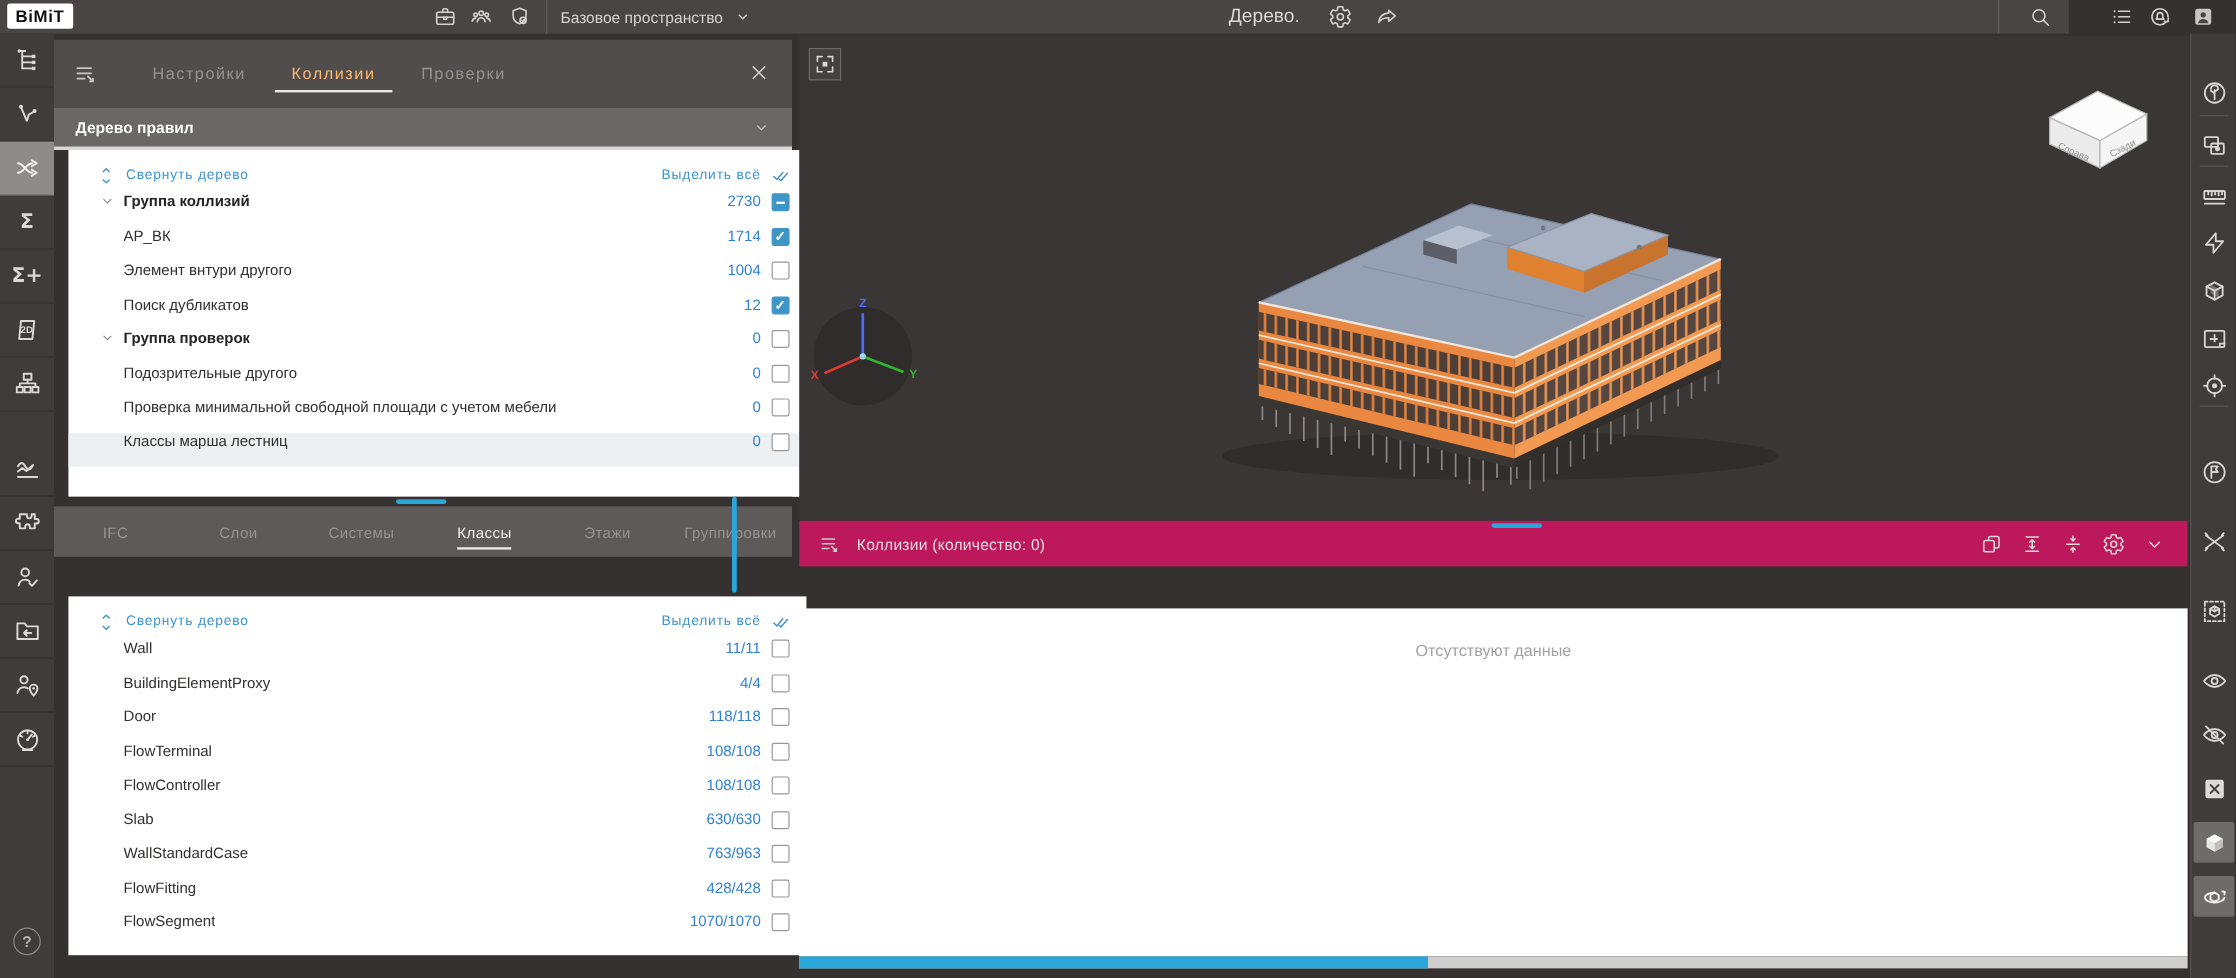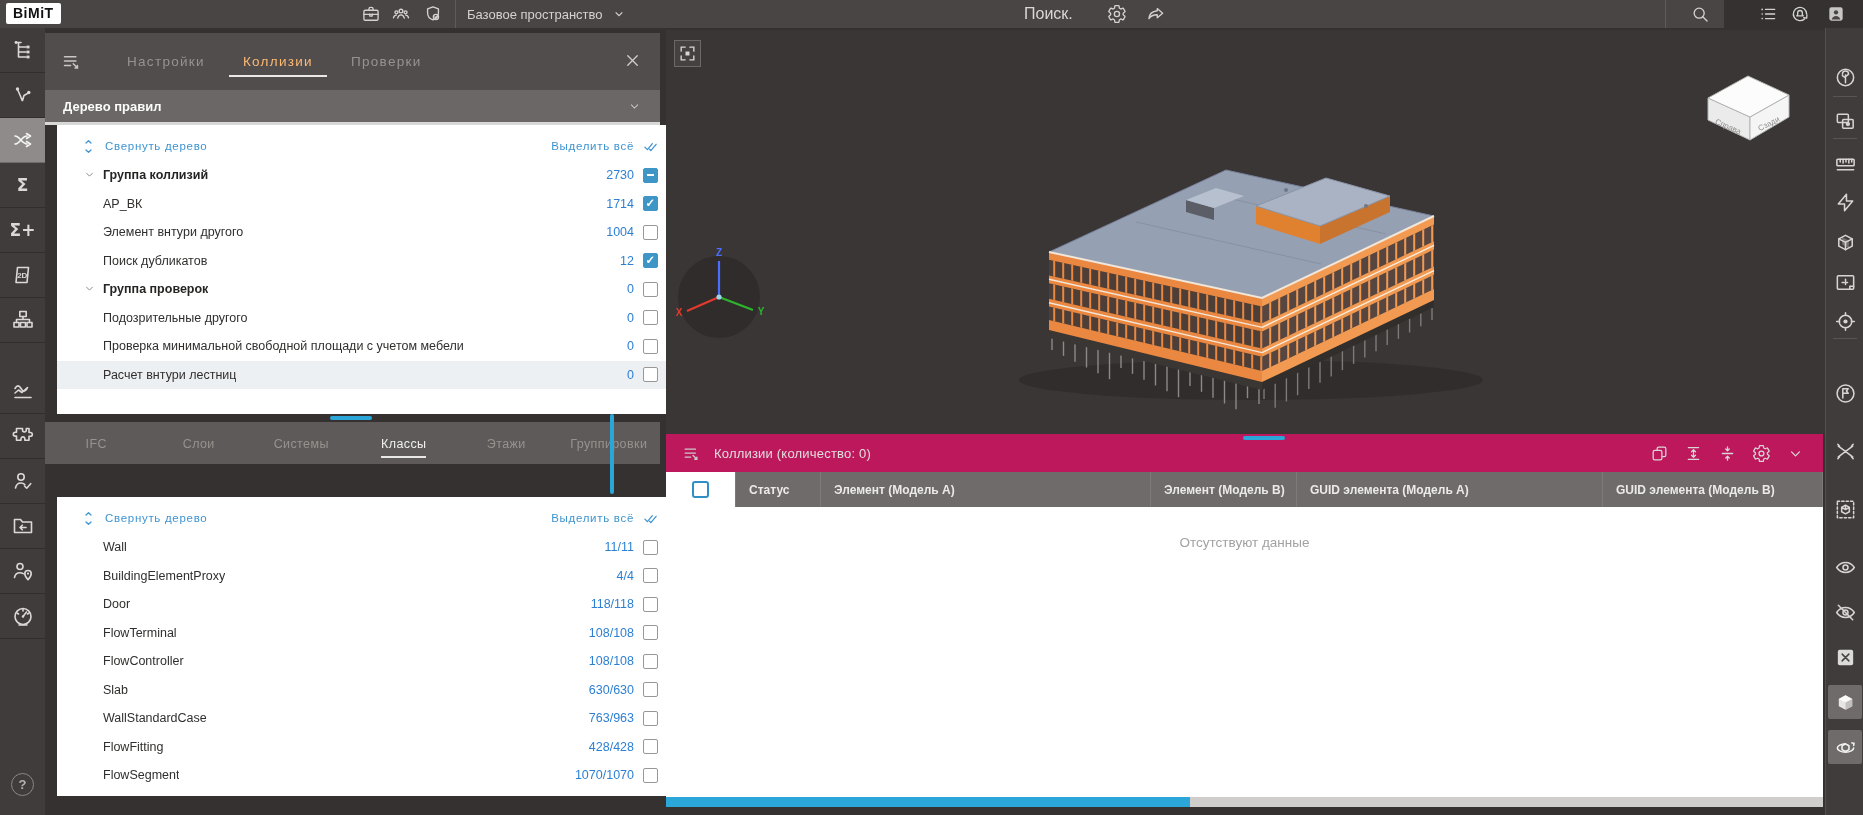--- a/index.html
+++ b/index.html
@@ -49,21 +49,21 @@
   .sec-divider{position:absolute;left:0;width:100%;height:3px;background:#d9d8d8}
   .sec-body{position:absolute;left:12px;width:100%;background:#fff;overflow:hidden}
 
   .tree-toolbar{display:flex;align-items:center;height:30px;padding:6px 14px 0 24px;}
   .fold-ic{width:15px;height:15px;color:#3d94d1;cursor:pointer;flex:none}
   .fold-ic svg{width:100%;height:100%;stroke:currentColor;fill:none;stroke-width:2;stroke-linecap:round;stroke-linejoin:round}
   .blue-link{color:#3d94d1;font-size:11.5px;letter-spacing:.7px;margin-left:9px;cursor:pointer;text-decoration:none;white-space:nowrap}
   .tree-toolbar .spacer{flex:1}
   .blue-link.right{margin-right:9px}
 
-  .trow{display:flex;align-items:center;height:28.5px;padding:0 14px 0 26px;box-sizing:border-box}
+  .trow{display:flex;height:28.5px;padding:0 14px 0 26px;box-sizing:border-box}
   .trow.hl{background:#edf0f2}
   .trow .caret{width:20px;height:14px;color:#8d8b8a;flex:none}
   .trow .caret svg{width:13px;height:13px;stroke:currentColor;fill:none;stroke-width:1.8}
   .trow .indent{width:20px;flex:none}
   .trow .lbl{font-size:12.5px;color:#302f2e;white-space:nowrap;overflow:hidden;text-overflow:ellipsis}
   .trow.group .lbl{font-weight:bold;color:#262524}
   .trow .cnt{margin-left:auto;color:#2e80d3;font-size:12.5px;padding-left:8px}
   .cb{width:15px;height:15px;border:1.5px solid #9a9897;border-radius:2px;box-sizing:border-box;background:#fff;
       position:relative;margin-left:9px;flex:none;cursor:pointer}
   .cb.checked,.cb.indeterminate{background:#3e96c6;border-color:#3e96c6}
@@ -143,21 +143,21 @@
       </span>
     <div class="tb-divider" style="left:455px"></div>
     <div class="workspace">
       <span>Базовое пространство</span>
       <span class="caret">
           <svg viewBox="0 0 24 24">
             <path d="M7 9.5l5 5 5-5"></path>
           </svg>
         </span>
     </div>
-    <span class="proj-title">Поиск.</span>
+    <span class="proj-title">Дерево.</span>
     <span class="tbi" style="left:1107px">
         <svg viewBox="0 0 24 24">
           <path d="M19.4 13c.04-.33.06-.66.06-1s-.02-.67-.06-1l2.1-1.65a.5.5 0 00.12-.64l-2-3.46a.5.5 0 00-.61-.22l-2.49 1a7.3 7.3 0 00-1.73-1l-.38-2.65A.5.5 0 0013.9 2h-4a.5.5 0 00-.5.42l-.38 2.65c-.62.26-1.2.6-1.73 1l-2.49-1a.5.5 0 00-.61.22l-2 3.46a.5.5 0 00.12.64L4.4 11c-.04.33-.06.66-.06 1s.02.67.06 1l-2.1 1.65a.5.5 0 00-.12.64l2 3.46c.14.24.42.34.61.22l2.49-1c.53.4 1.11.74 1.73 1l.38 2.65a.5.5 0 00.5.42h4a.5.5 0 00.5-.42l.38-2.65a7.3 7.3 0 001.73-1l2.49 1c.19.12.47.02.61-.22l2-3.46a.5.5 0 00-.12-.64z"></path>
           <circle cx="11.9" cy="12" r="3.1"></circle>
         </svg>
       </span>
     <span class="tbi" style="left:1146px">
         <svg viewBox="0 0 24 24">
           <path d="M13.5 5.5L20 11l-6.5 5.5v-3.6C8 12.9 4.8 15.5 3.5 17.5c.3-4.5 3.4-8.6 10-9.4z"></path>
         </svg>
@@ -394,21 +394,21 @@
             <span class="cb "></span>
           </div>
           <div class="trow">
             <span class="indent"></span>
             <span class="lbl">Проверка минимальной свободной площади с учетом мебели</span>
             <span class="cnt">0</span>
             <span class="cb "></span>
           </div>
           <div class="trow hl">
             <span class="indent"></span>
-            <span class="lbl">Расчет внтури лестниц</span>
+            <span class="lbl">Классы марша лестниц</span>
             <span class="cnt">0</span>
             <span class="cb "></span>
           </div>
         </div>
     </div>
 
     <div class="divider-gap">
       <div class="drag-handle"></div>
     </div>
 
@@ -668,30 +668,20 @@
               <circle cx="11.9" cy="12" r="3.1"></circle>
             </svg>
           </span>
         <span class="ic">
             <svg viewBox="0 0 24 24">
               <path d="M7 10l5 5 5-5"></path>
             </svg>
           </span>
       </div>
     </div>
-    <div class="bp-thead" id="bp-thead">
-        <div class="th cbcell" style="width: 70px;">
-          <span class="cb head"></span>
-        </div>
-        <div class="th" style="width: 85px;">Статус</div>
-        <div class="th" style="width: 330px;">Элемент (Модель A)</div>
-        <div class="th" style="width: 146px;">Элемент (Модель B)</div>
-        <div class="th" style="width: 306px;">GUID элемента (Модель A)</div>
-        <div class="th" style="width: 220px;">GUID элемента (Модель B)</div>
-      </div>
     <div class="bp-body">
       <span class="empty">Отсутствуют данные</span>
     </div>
     <div class="bp-scroll">
       <div class="thumb"></div>
     </div>
   </section>
 
   <nav id="right-toolbar">
       <div class="rt-btn" style="top: 32px;">

